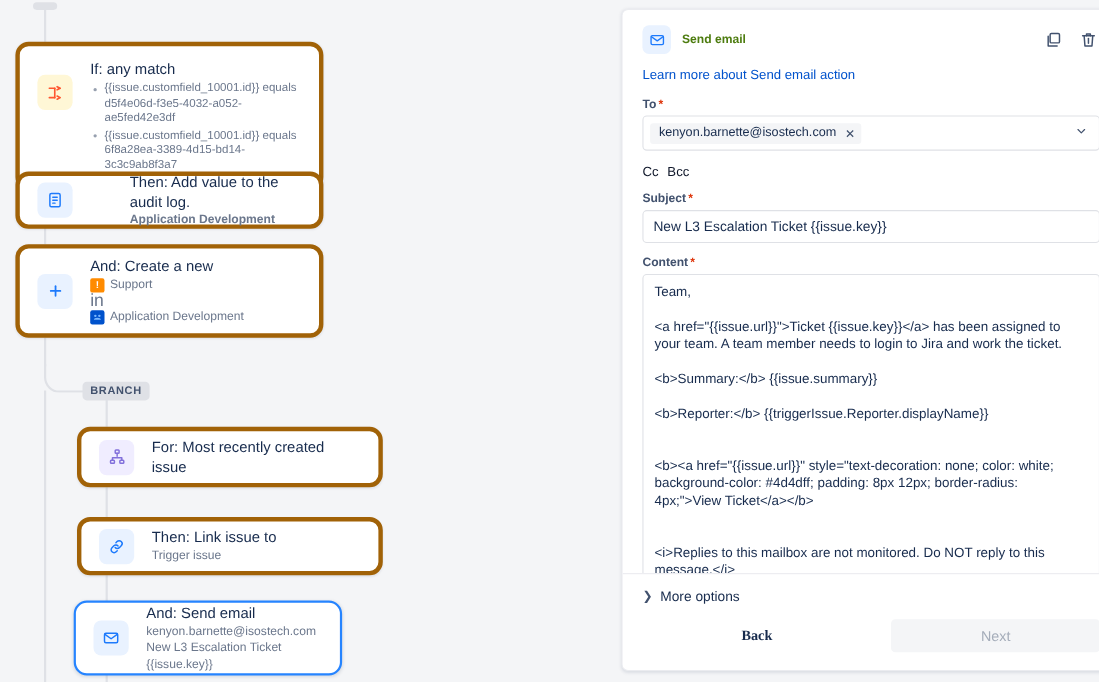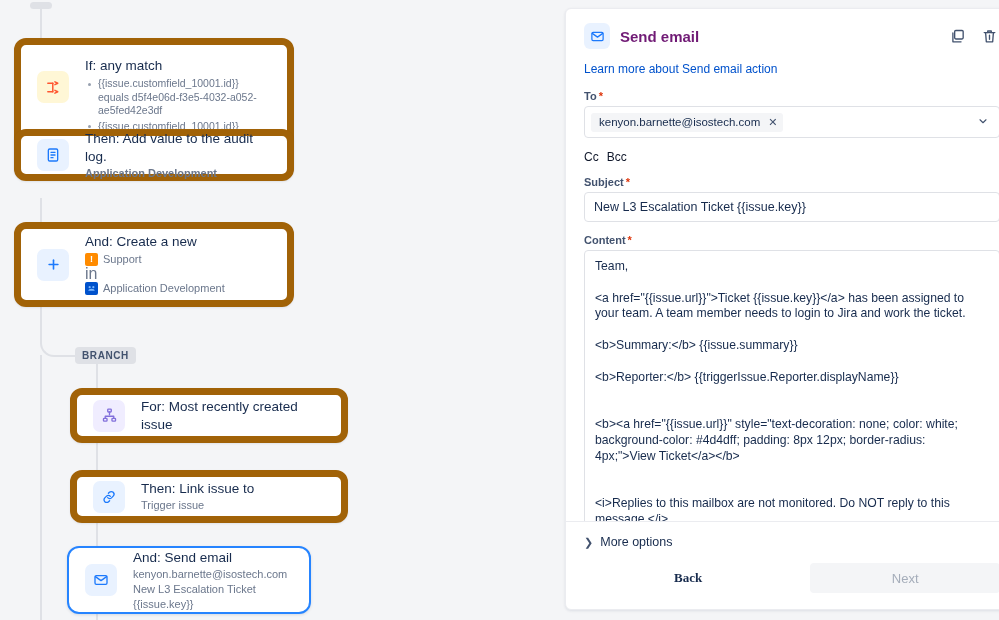--- a/index.html
+++ b/index.html
@@ -63,21 +63,21 @@
     font-weight: 600;
     padding: 3px 7px 2px;
     border-radius: 4px;
     line-height: 12px;
   }
 
   
   .card {
     position: absolute;
     background: #ffffff;
-    border: 7px solid #a16207;
+    border: 4px solid #a16207;
     border-radius: 12px;
     box-shadow: 0 1px 2px rgba(9,30,66,0.08);
     display: flex;
     align-items: center;
     padding: 12px 16px;
   }
   .card.selected {
     border: 2px solid #2684ff;
     box-shadow: 0 1px 3px rgba(9,30,66,0.12);
   }
@@ -182,23 +182,23 @@
     margin-bottom: 10px;
   }
   .panel-head-icon {
     width: 26px; height: 26px;
     border-radius: 6px;
     background: #e9f2ff;
     display: flex; align-items: center; justify-content: center;
     margin-right: 10px;
   }
   .panel-title {
-    font-size: 15px;
+    font-size: 11px;
     font-weight: 700;
-    color: #701a75;
+    color: #4d7c0f;
     flex: 1 1 auto;
   }
   .head-actions { display: flex; align-items: center; gap: 10px; }
   .head-btn {
     width: 22px; height: 22px;
     display: flex; align-items: center; justify-content: center;
     cursor: pointer;
     background: none; border: none;
   }
 
@@ -355,21 +355,21 @@
       </div>
       <div class="card-body">
         <div class="card-title">If: any match</div>
         <ul class="cond-list">
           <li>{{issue.customfield_10001.id}} equals d5f4e06d-f3e5-4032-a052-ae5fed42e3df</li>
           <li>{{issue.customfield_10001.id}} equals 6f8a28ea-3389-4d15-bd14-3c3c9ab8f3a7</li>
         </ul>
       </div>
     </div>
 
-    <div class="card" style="left:14px; top:129px; width:280px; height:52px;">
+    <div class="card" style="left:14px; top:156px; width:280px; height:52px;gap:36px;">
       <div class="card-icon ic-blue">
         <svg width="16" height="16" viewBox="0 0 24 24" fill="none" stroke="#1d7afc" stroke-width="2" stroke-linecap="round" stroke-linejoin="round">
           <rect x="5" y="3" width="14" height="18" rx="2"></rect>
           <path d="M9 8h6"></path>
             <path d="M9 12h6"></path>
             <path d="M9 16h3"></path>
         </svg>
       </div>
       <div class="card-body">
         <div class="card-title">Then: Add value to the audit log.</div>

